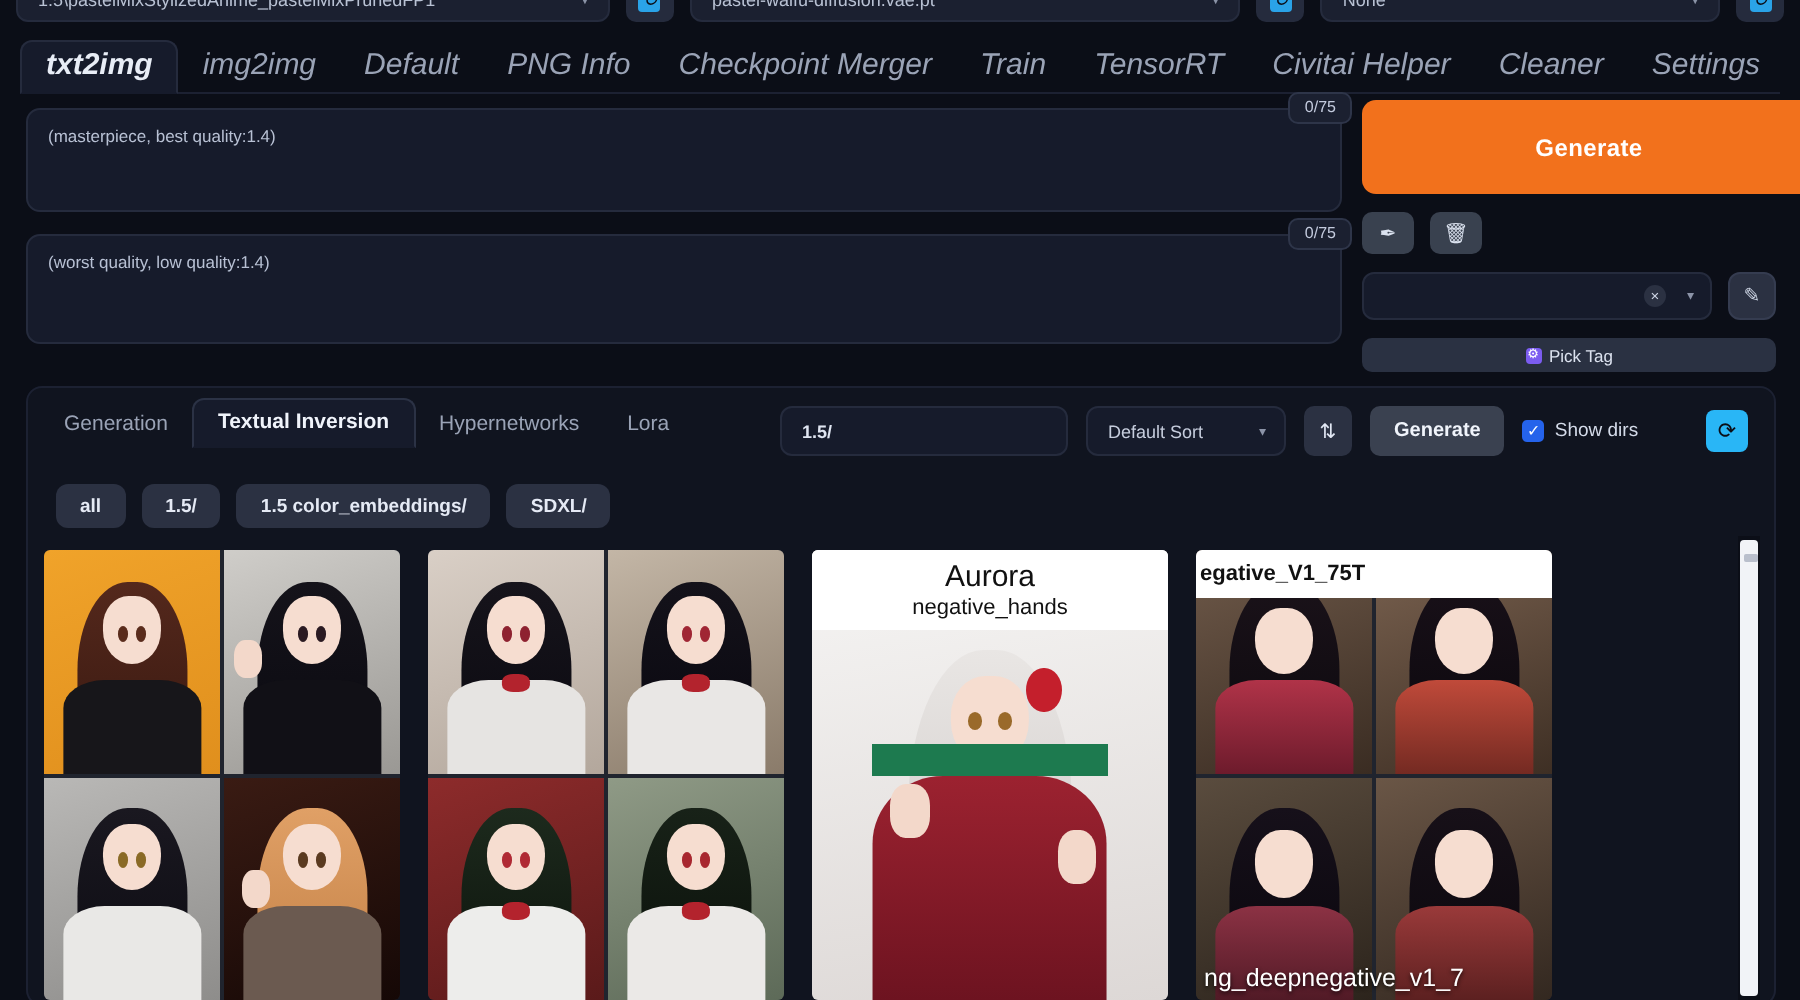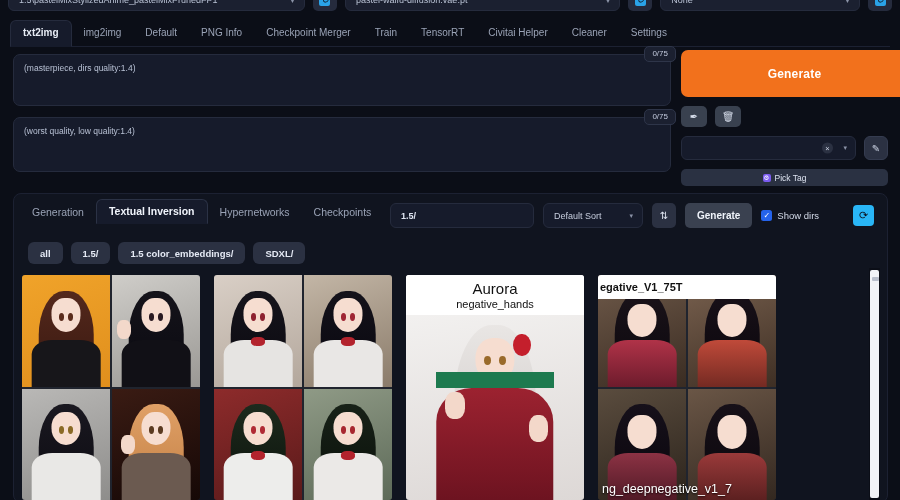--- a/index.html
+++ b/index.html
@@ -42,22 +42,22 @@
     font-size: 9px; line-height: 11px; text-align: center;
   }
 
   
   .tabbar {
     position: absolute; top: 21px; left: 10px; width: 880px; height: 26px;
     display: flex; align-items: flex-end; gap: 0;
     border-bottom: 1px solid #1c2132;
   }
   .tab {
-    font-size: 10px; color: #9aa3b6; padding: 5px 12px 6px 12px;
-    border-radius: 6px 6px 0 0; line-height: 14px; white-space: nowrap;
+    font-size: 15px; color: #9aa3b6; padding: 5px 12px 6px 12px;
+    border-radius: 6px 6px 0 0; line-height: 14px; white-space: nowrap; font-style: italic;
   }
   .tab.active {
     color: #e8edf6; font-weight: bold; background: #161b2b;
     border: 1px solid #252b3d; border-bottom: 1px solid #161b2b;
     margin-bottom: -1px;
   }
 
   
   .prompt-wrap { position: absolute; top: 54px; left: 13px; width: 658px; }
   .prompt-box {
@@ -302,21 +302,21 @@
   <div class="tab">Checkpoint Merger</div>
   <div class="tab">Train</div>
   <div class="tab">TensorRT</div>
   <div class="tab">Civitai Helper</div>
   <div class="tab">Cleaner</div>
   <div class="tab">Settings</div>
 </div>
 
 <div class="prompt-wrap">
   <div class="prompt-box">
-    <span>(masterpiece, dirs quality:1.4)</span>
+    <span>(masterpiece, best quality:1.4)</span>
     <span class="token-badge">0/75</span>
   </div>
   <div class="prompt-box second">
     <span>(worst quality, low quality:1.4)</span>
     <span class="token-badge">0/75</span>
   </div>
 </div>
 
 <div class="gen-col">
   <div class="generate-btn">Generate</div>
@@ -336,21 +336,20 @@
     <span>Pick Tag</span>
   </div>
 </div>
 
 <div class="panel"></div>
 
 <div class="subtabbar">
   <div class="subtab">Generation</div>
   <div class="subtab active">Textual Inversion</div>
   <div class="subtab">Hypernetworks</div>
-  <div class="subtab">Checkpoints</div>
   <div class="subtab">Lora</div>
 </div>
 
 <div class="filter-row">
   <div class="search-field" title="Search...">1.5/</div>
   <div class="sort-select">
     <span>Default Sort</span>
     <span class="caret">▾</span>
   </div>
   <div class="sortdir-btn">⇅</div>

